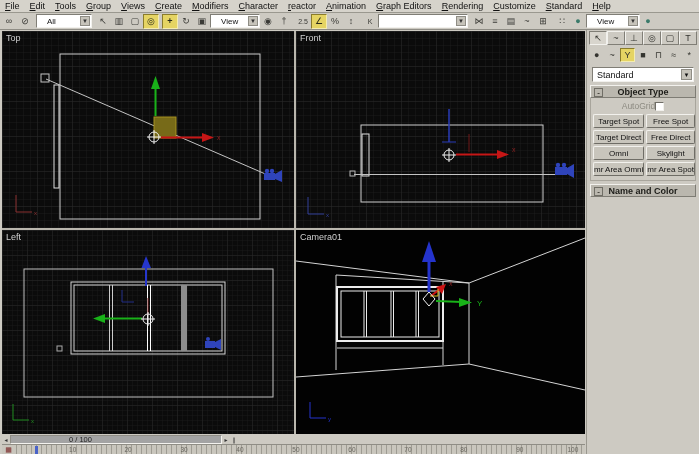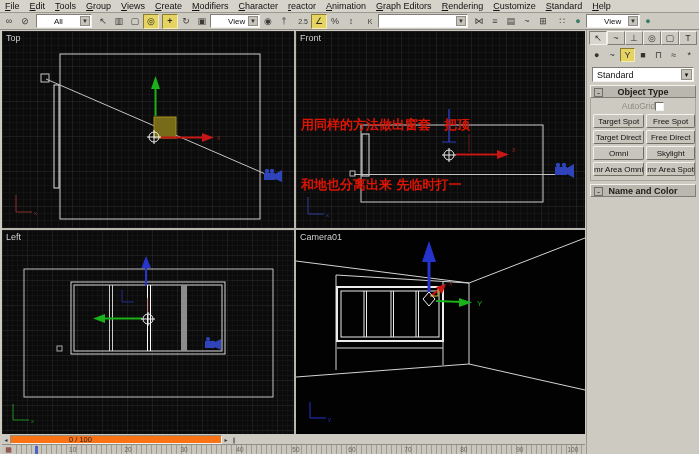--- a/index.html
+++ b/index.html
@@ -14,21 +14,21 @@
   .menu-item::first-letter { text-decoration:underline; }
 
   
   .toolbar { position:absolute; left:0; top:13px; width:699px; height:17px;
     background:#cdcac2; border-bottom:1px solid #8f8d85; display:flex; align-items:center; padding:0 1px; }
   .tbtn { width:16px; height:15px; display:flex; align-items:center; justify-content:center;
     font-size:9px; color:#3a3a36; flex:0 0 auto; }
   .tbtn.active { background:#e5d463; border:1px solid; border-color:#8a7c2c #f4ecb0 #f4ecb0 #8a7c2c; color:#2c2c1a; }
   .tsep { width:3px; height:13px; flex:0 0 auto; }
   .tdd { height:14px; background:#fff; border:1px solid; border-color:#807e76 #f2f1ed #f2f1ed #807e76;
-    font-size:8px; color:#111; display:flex; align-items:center; padding-left:17px; position:relative; flex:0 0 auto; }
+    font-size:8px; color:#111; display:flex; align-items:center; padding-left:10px; position:relative; flex:0 0 auto; }
   .tdd .arrow { position:absolute; right:1px; top:1px; bottom:1px; width:10px; background:#c6c3ba;
     border:1px solid #8f8d85; font-size:6px; display:flex; align-items:center; justify-content:center; color:#333; }
 
   
   .viewports { position:absolute; left:2px; top:31px; width:583px; height:403px;
     display:grid; grid-template-columns:292px 289px; grid-template-rows:197px 204px; gap:2px;
     background:#b9b6ad; }
   .viewport { position:relative; background:#0b0b0b; overflow:hidden;padding-left:36px; }
   .viewport.active { outline:2px solid #ddd74a; outline-offset:-2px; }
   .vp-label { position:absolute; left:4px; top:2px; font-size:9px; color:#cfcfcf; z-index:3; }
@@ -66,21 +66,21 @@
   .ot-btn { height:14px; background:#c8c5bc; border:1px solid; border-color:#f2f1ed #6f6d66 #6f6d66 #f2f1ed;
     border-radius:2px; font-size:8px; color:#111; display:flex; align-items:center; justify-content:center; white-space:nowrap; }
   .name-row { display:flex; gap:3px; padding:3px 1px 1px 1px; align-items:center; }
   .name-input { flex:1; height:14px; background:#fff; border:1px solid; border-color:#6f6d66 #f2f1ed #f2f1ed #6f6d66;
     font-size:9px; font-family:"Liberation Sans",sans-serif; color:#111; padding:0 2px; }
 
   
   .timeslider { position:absolute; left:2px; top:435px; width:583px; height:9px; background:#cdcac2;
     display:flex; align-items:center; }
   .ts-arrow { width:8px; height:9px; font-size:6px; color:#333; display:flex; align-items:center; justify-content:center; }
-  .ts-track { width:212px; height:9px; background:#f97316; border:1px solid; border-color:#8f8d85 #f4f3ef #f4f3ef #8f8d85;
+  .ts-track { width:212px; height:9px; background:#a3a3a3; border:1px solid; border-color:#8f8d85 #f4f3ef #f4f3ef #8f8d85;
     position:relative; font-size:7.5px; color:#222; }
   .ts-track span { position:absolute; left:58px; top:0; line-height:8px; }
   .trackbar { position:absolute; left:2px; top:444px; width:583px; height:10px; background:#c9c6bd;
     border-top:1px solid #8f8d85; }
   .tb-ruler { position:absolute; left:14px; top:0; right:0; bottom:0;
     background:repeating-linear-gradient(90deg, #908e85 0 1px, transparent 1px 5px); opacity:.75; }
   .tb-icon { position:absolute; left:1px; top:1px; width:11px; height:8px; font-size:7px; color:#7a2a2a;
     display:flex; align-items:center; justify-content:center; }
   .tb-marker { position:absolute; left:33px; top:1px; width:3px; height:8px; background:#4a63c8; }
   .tb-num { position:absolute; top:1px; font-size:6.5px; color:#6a6860; }
@@ -195,25 +195,20 @@
       </g>
       <g>
         <path d="M14 164 L14 181 L30 181" fill="none" stroke="#8a3030"></path>
         <text x="32" y="184" font-size="6" fill="#8a3030">x</text>
       </g>
     </svg>
   </div>
 
   <div class="viewport">
     <span class="vp-label">Front</span>
-    <div class="annotation">
-      <div>用同样的方法做出窗套　把顶</div>
-      <div>和地也分离出来 先临时打一</div>
-      
-    </div>
     <svg width="289" height="197" viewBox="0 0 289 197">
       <defs>
         <pattern id="gf1" width="7" height="7" patternUnits="userSpaceOnUse">
           <path d="M7 0 L0 0 0 7" fill="none" stroke="#1b1b1b" stroke-width="1"></path>
         </pattern>
         <pattern id="gf2" width="35" height="35" patternUnits="userSpaceOnUse">
           <path d="M35 0 L0 0 0 35" fill="none" stroke="#282828" stroke-width="1"></path>
         </pattern>
       </defs>
       <rect width="289" height="197" fill="#0b0b0b"></rect>

